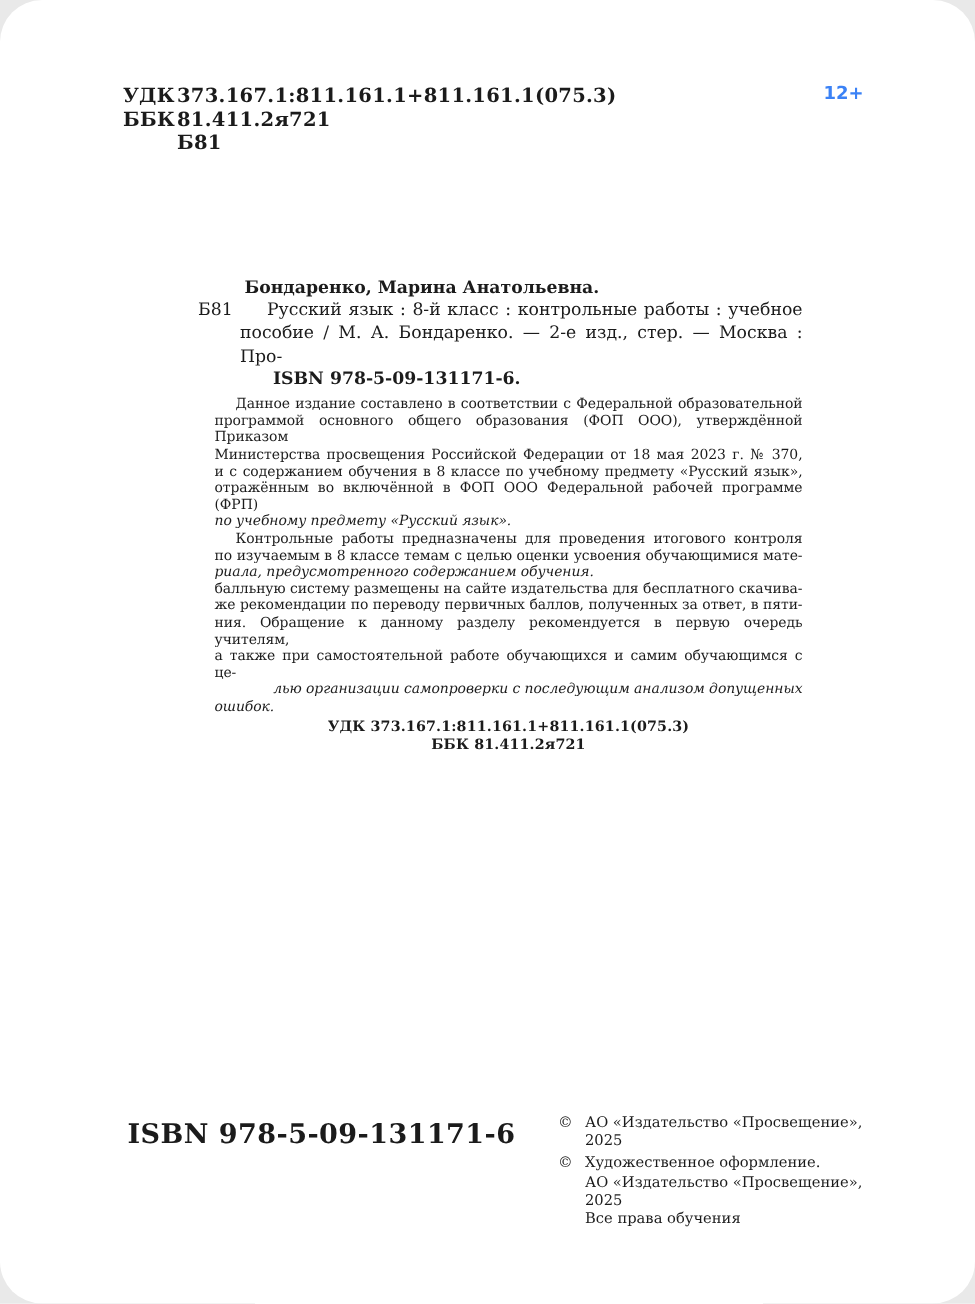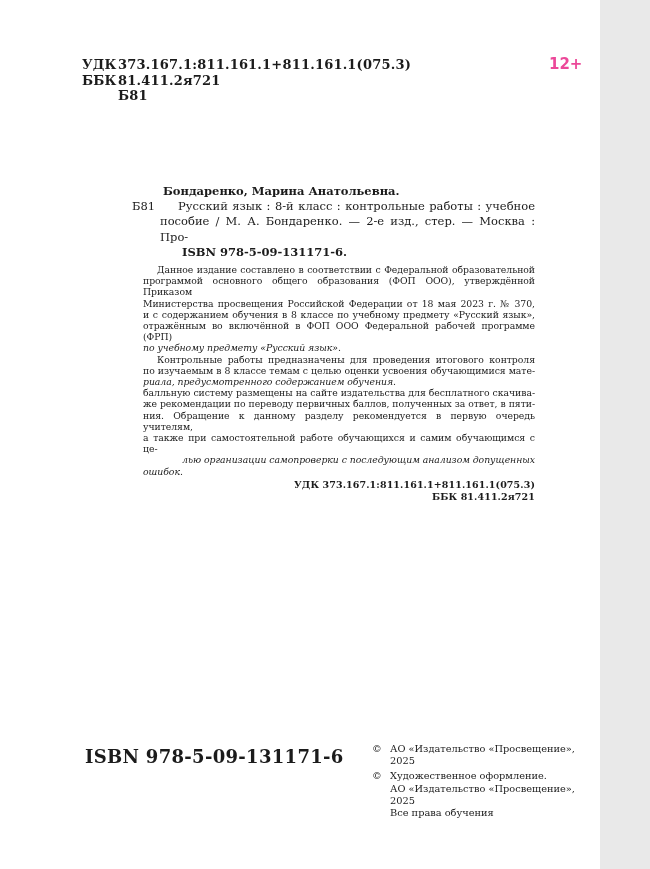--- a/index.html
+++ b/index.html
@@ -1,46 +1,47 @@
 <!DOCTYPE html>
 <html><head>
 <meta charset="utf-8">
 <style>
   * { margin: 0; padding: 0; box-sizing: border-box; }
   html, body { background: #e9e9e9; }
   .page {
     position: relative;
-    width: 600px;
+    width: 650px;
     height: 869px;
     background: #ffffff;
     font-family: "DejaVu Serif", "Liberation Serif", serif;
     color: #1b1b1b;
     overflow: hidden;
+    border-radius: 28px;
   }
 
   
   .top-codes {
     position: absolute;
     left: 82px; top: 57px;
     font-size: 13px;
     font-weight: 700;
     line-height: 15.5px;
     letter-spacing: 0.2px;
   }
   .code-line { display: flex; }
   .code-label { width: 36px; flex: 0 0 36px; }
 
   
   .age-badge {
     position: absolute;
     left: 549px; top: 55px;
     font-family: "DejaVu Sans", "Liberation Sans", sans-serif;
-    font-size: 15px;
+    font-size: 12px;
     font-weight: 700;
-    color: #ec4899;
+    color: #3b82f6;
   }
 
   
   .entry {
     position: absolute;
     left: 132px; top: 184px;
     width: 403px;
     font-size: 11.5px;
     line-height: 15.2px;
   }
@@ -63,21 +64,21 @@
     line-height: 11.2px;
     letter-spacing: -0.05px;
   }
   .ann-line { text-align: justify; text-align-last: justify; }
   .ann-line.pfirst { padding-left: 14px; }
   .ann-line.plast { text-align: right; text-align-last: left; font-style: italic; }
 
   
   .footer-codes {
     margin-top: 2px;
-    text-align: right;
+    text-align: center;
     font-weight: 700;
     font-size: 9.5px;
     line-height: 12.5px;
     letter-spacing: 0.1px;
   }
 
   
   .bottom-isbn {
     position: absolute;
     left: 85px; top: 746px;

